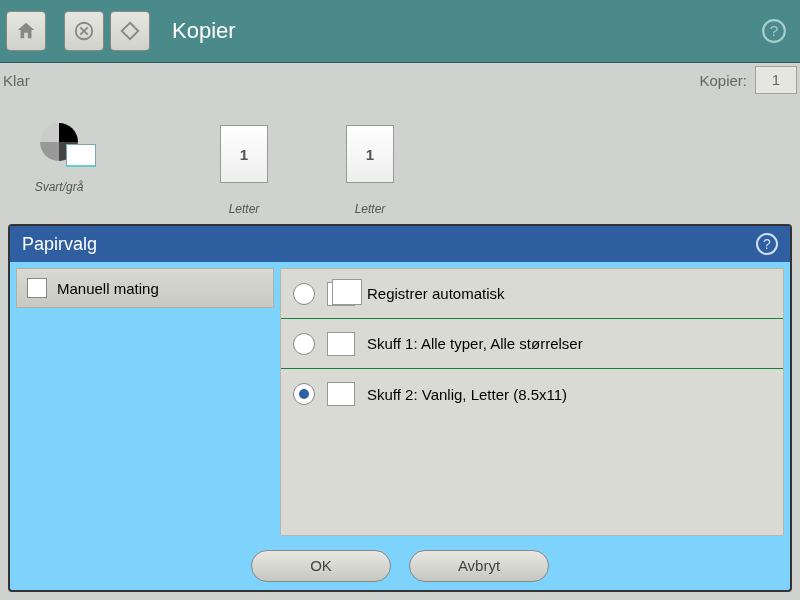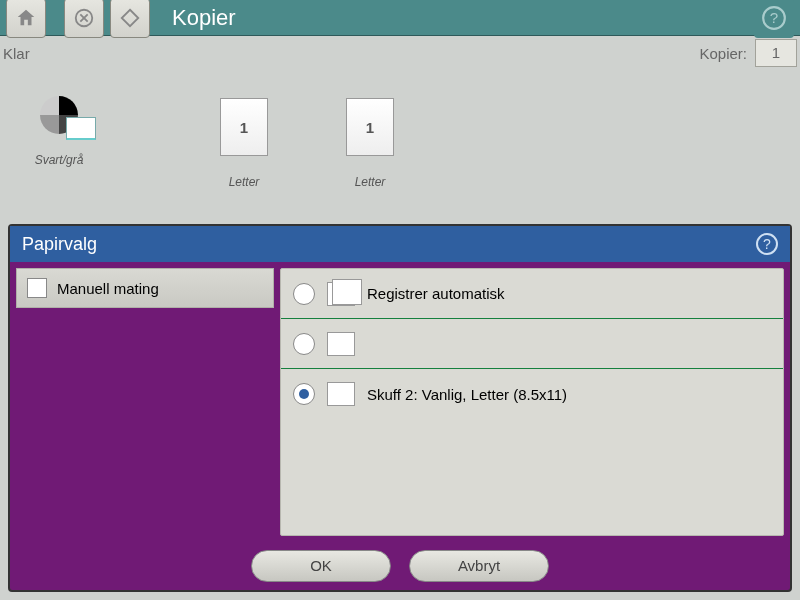--- a/index.html
+++ b/index.html
@@ -5,21 +5,21 @@
 * { box-sizing: border-box; margin: 0; padding: 0; }
 body {
   width: 800px; height: 600px;
   font-family: Arial, sans-serif;
   background: #cfd2cf;
   overflow: hidden;
   font-size: 15px;
 }
 .topbar {
   display: flex; align-items: center;
-  height: 36px;
+  height: 63px;
   background: #4b8a8a;
   padding: 0 6px;
   border-bottom: 1px solid #2f5a5a;
 }
 .topbar .btn {
   width: 40px; height: 40px;
   background: linear-gradient(#e6e6e0,#d2d2cc);
   border: 1px solid #88887f;
   border-radius: 4px;
   margin-right: 6px;
@@ -83,21 +83,21 @@
   margin-top: 22px;
 }
 .caption { margin-top: 19px; font-size: 12px; font-style: italic; }
 .scale-col { display: flex; flex-direction: column; align-items: center; margin-top: 0; width: 60px; }
 .scale-label { font-size: 14px; }
 .tri-play { width:0;height:0;border-top:6px solid transparent;border-bottom:6px solid transparent;border-left:10px solid #333; margin-top: 18px;}
 
 .dialog {
   position: absolute; left: 8px; top: 224px;
   width: 784px; height: 368px;
-  background: #701a75;
+  background: #7dd3fc;
   border: 2px solid #333;
   border-radius: 4px;
   display: flex; flex-direction: column;
 }
 .dialog-hdr {
   background: #2f5fa0;
   color: #fff;
   height: 36px;
   display: flex; align-items: center;
   padding: 0 12px;
@@ -244,20 +244,21 @@
     </div>
     <div class="right-pane" id="tray-list">
         <div class="tray-row">
           <div class="radio"></div>
           <div class="pg-ico stack"></div>
           <span>Registrer automatisk</span>
         </div>
         <div class="tray-row">
           <div class="radio"></div>
           <div class="pg-ico"></div>
+          <span>Skuff 1: Alle typer, Alle størrelser</span>
         </div>
         <div class="tray-row">
           <div class="radio sel"></div>
           <div class="pg-ico"></div>
           <span>Skuff 2: Vanlig, Letter (8.5x11)</span>
         </div>
       </div>
   </div>
   <div class="dialog-footer">
     <div class="dbtn">OK</div>

